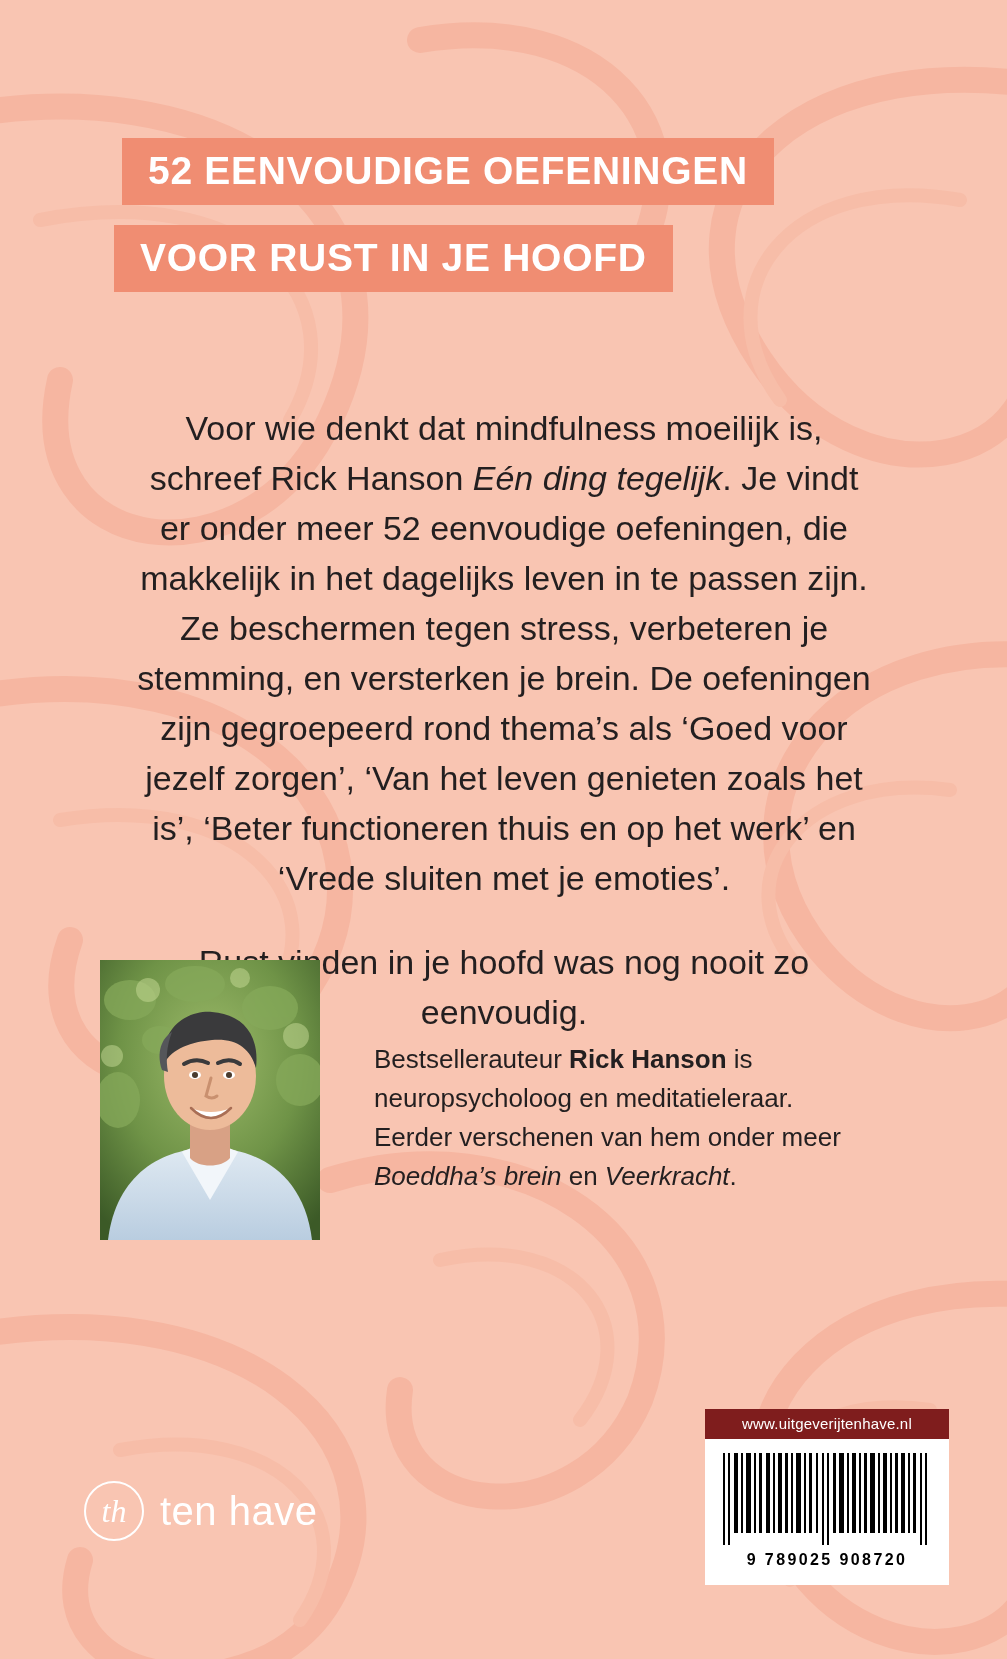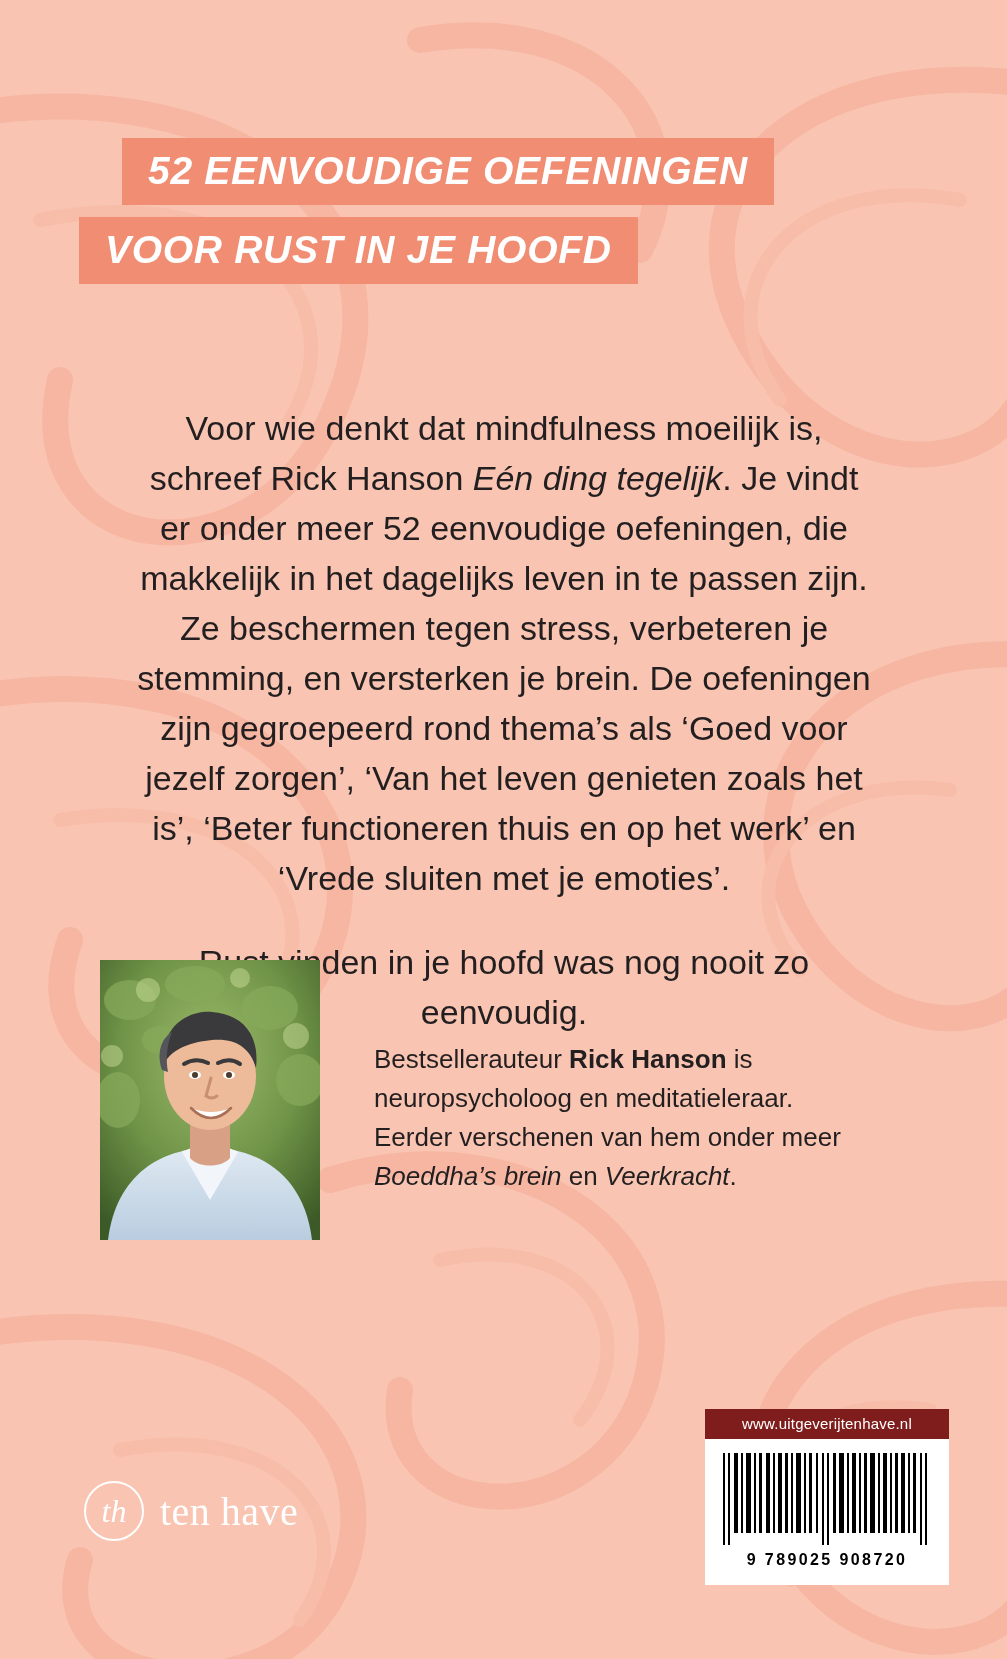--- a/index.html
+++ b/index.html
@@ -39,26 +39,25 @@
     color: #ffffff;
     font-weight: bold;
     font-size: 39px;
     letter-spacing: 0.7px;
     padding: 13px 26px 15px 26px;
     line-height: 1.0;
     white-space: nowrap;
   }
   .hl-row {
     display: block;
-    margin-bottom: 12px;
+    margin-bottom: 20px;
     padding-left: 122px;
-    font-style: italic;
   }
   .hl-row.second {
-    padding-left: 79px;
+    padding-left: 114px;
   }
   .body-copy {
     position: absolute;
     top: 404px;
     left: 130px;
     width: 748px;
     text-align: center;
     color: #231f20;
     font-size: 34px;
     line-height: 1.47;
@@ -145,21 +144,20 @@
     justify-content: center;
     font-family: "Liberation Serif", serif;
     font-size: 32px;
     line-height: 1;
     font-style: italic;
     margin-right: 16px;
   }
   .logo-text {
     font-size: 40px;
     letter-spacing: 0.5px;
-    font-family: Liberation Serif, serif;
   }
 </style>
 </head>
 <body>
 
 <div class="cover">
 
   <svg class="swirls" width="1007" height="1659" viewBox="0 0 1007 1659" preserveAspectRatio="none">
     <rect x="0" y="0" width="1007" height="1659" fill="#f9c5b2"></rect>
     <g fill="none" stroke="#f6b6a1" stroke-width="26" stroke-linecap="round">

